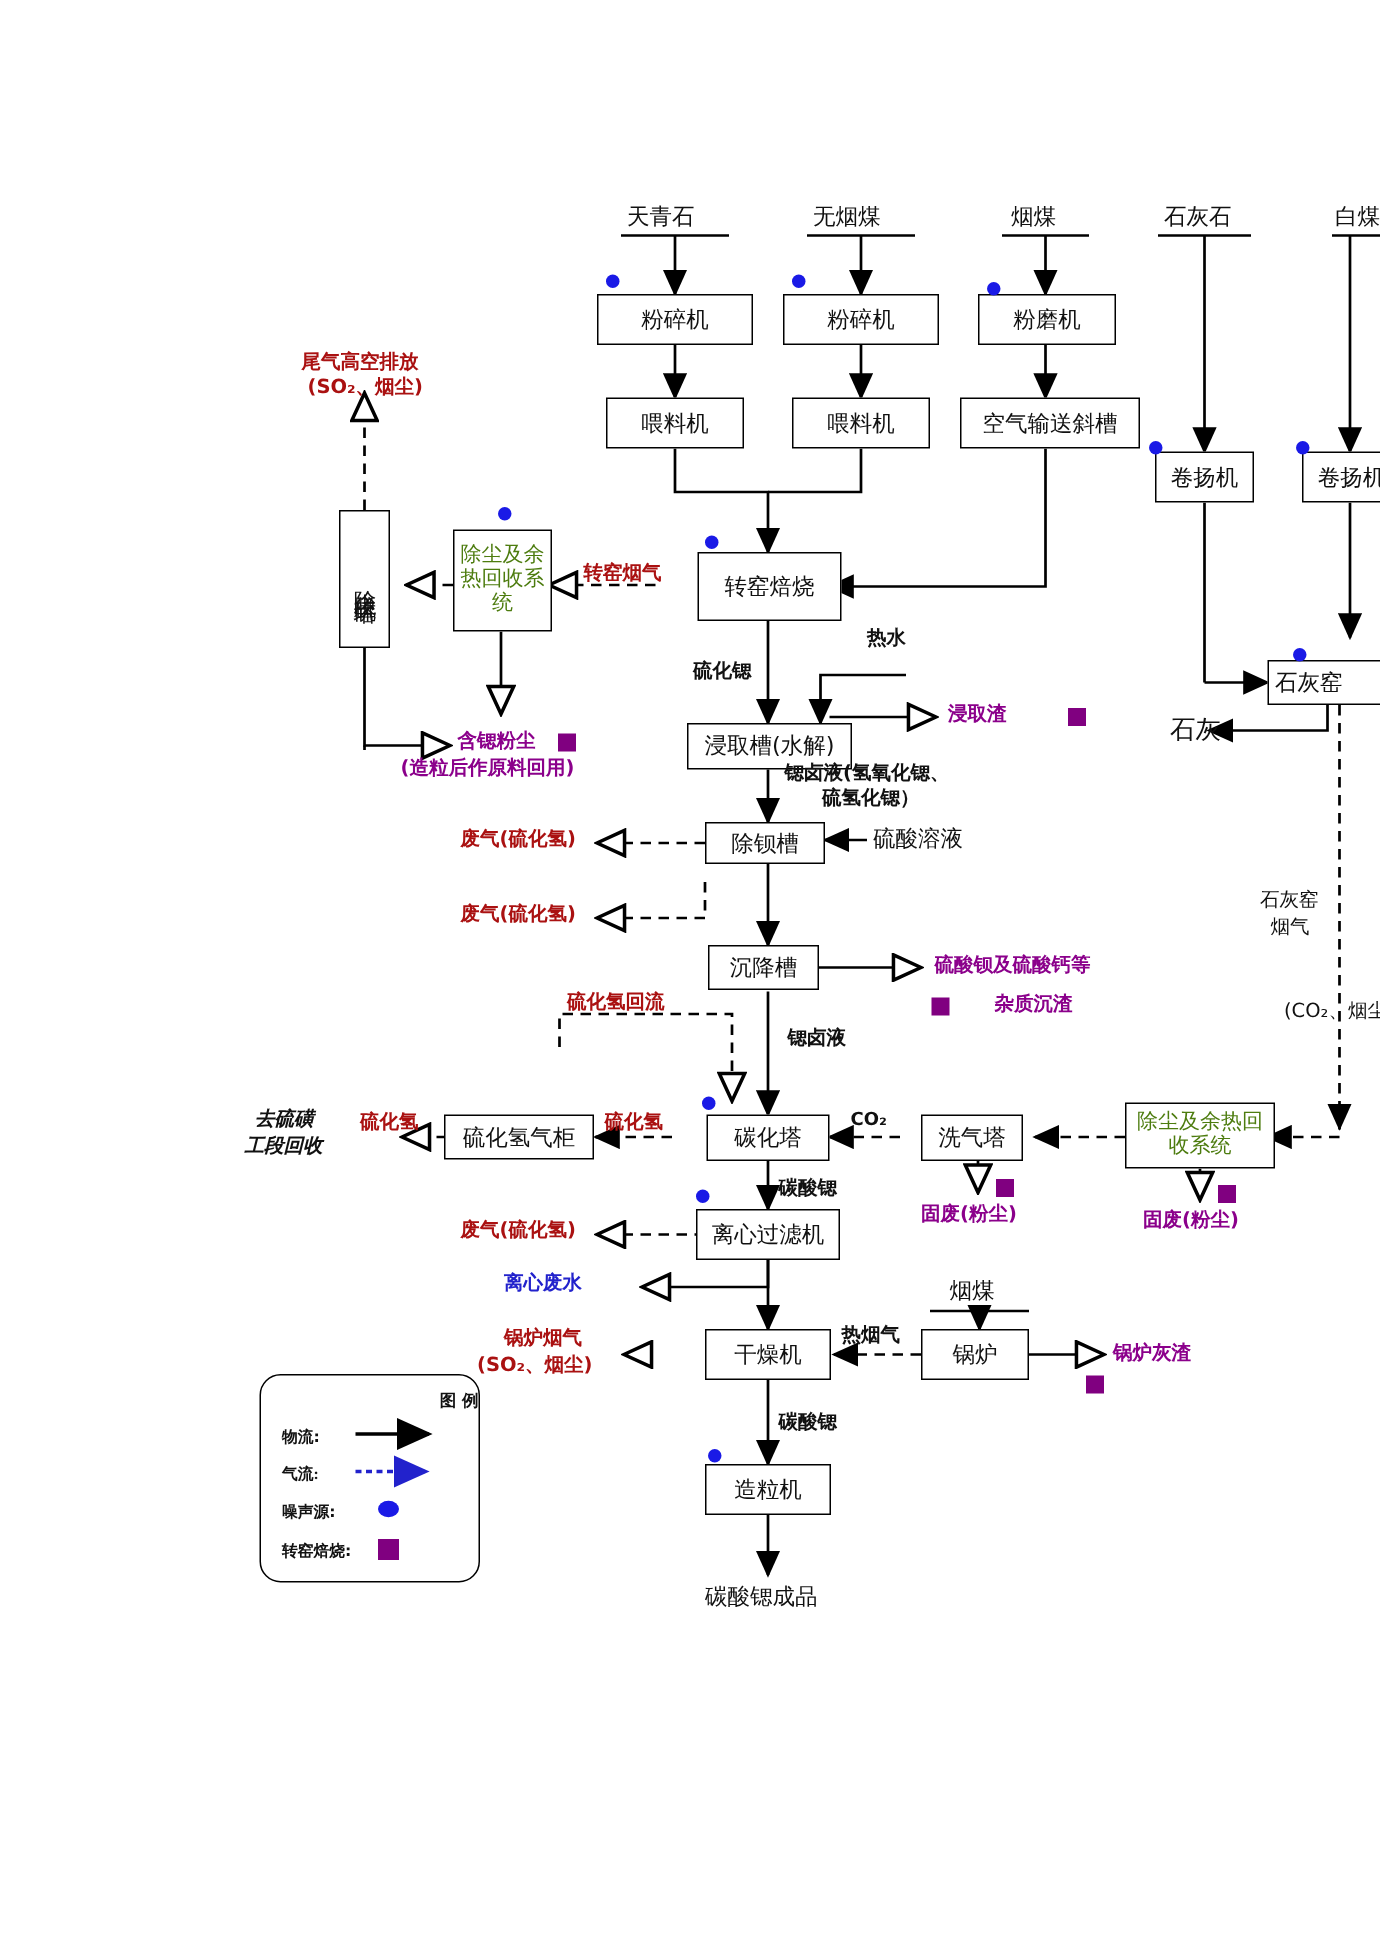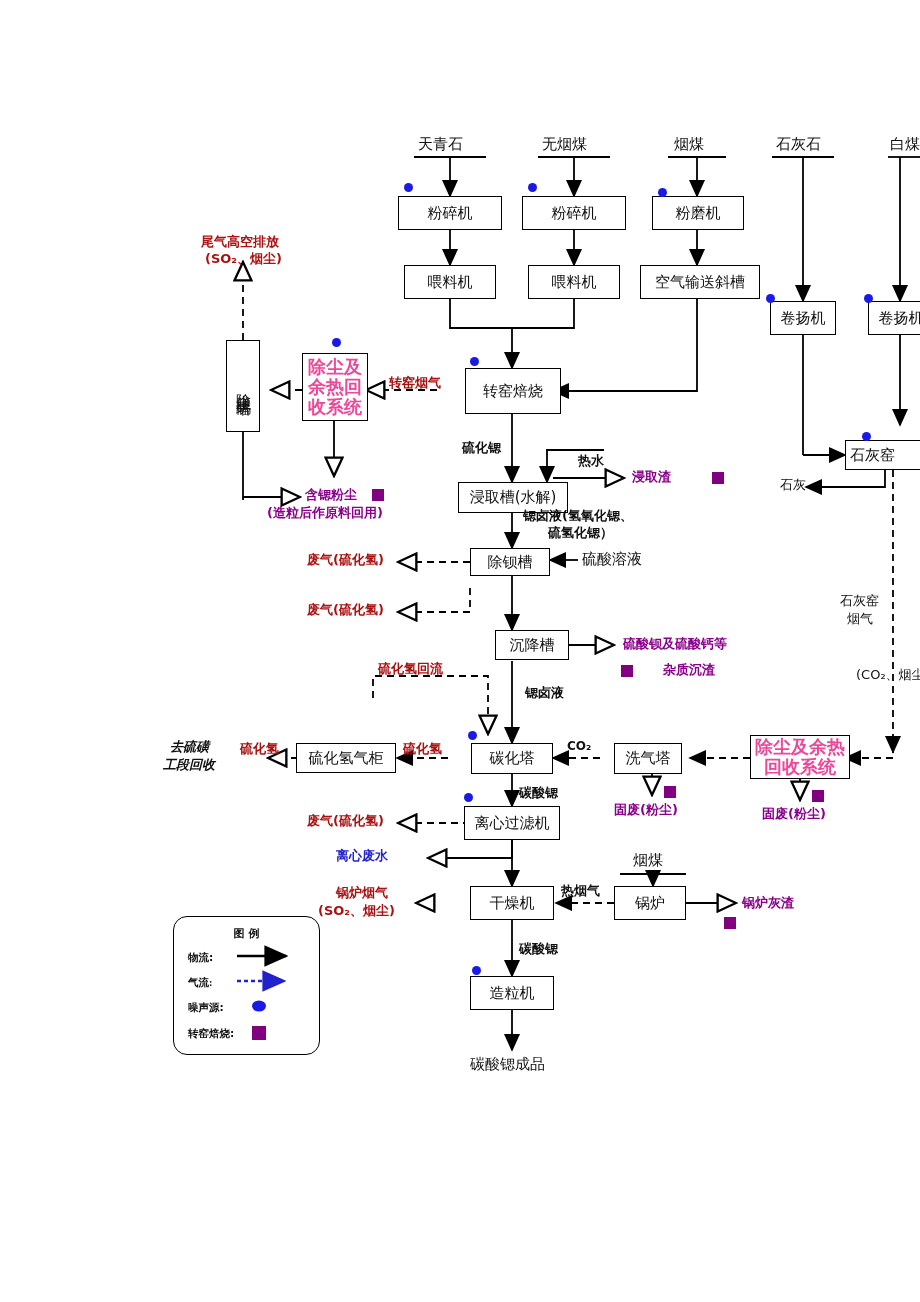--- a/index.html
+++ b/index.html
@@ -3,40 +3,40 @@
 <meta charset="utf-8">
 <style>
   html,body{margin:0;padding:0;background:#ffffff;}
   body{font-family:"DejaVu Sans","Liberation Sans",sans-serif;}
   #page{position:relative;width:920px;height:1302px;background:#fff;overflow:hidden;}
   #wires{position:absolute;left:0;top:0;width:920px;height:1302px;pointer-events:none;}
 
   .node{position:absolute;border:1.6px solid #000;background:#fff;display:flex;align-items:center;
         justify-content:center;text-align:center;font-size:15px;color:#111;line-height:1.12;
         font-family:"DejaVu Sans","Liberation Sans",sans-serif;box-sizing:border-box;}
-  .node.blue{color:#ec4899;font-weight:bold;font-size:18px;}
+  .node.blue{color:#4d7c0f;font-weight:normal;font-size:14px;}
   .node.vert{writing-mode:vertical-rl;text-orientation:upright;letter-spacing:2px;font-size:15px;}
 
   .lbl{position:absolute;font-size:13px;color:#111;line-height:1.15;white-space:nowrap;
        font-family:"DejaVu Sans","Liberation Sans",sans-serif;}
   .lbl.b{font-weight:bold;}
   .lbl.red{color:#aa1111;font-weight:bold;}
   .lbl.purple{color:#8B008B;font-weight:bold;}
   .lbl.blueink{color:#2222cc;font-weight:bold;}
   .lbl.ital{font-style:italic;font-weight:bold;}
   .lbl.ctr{text-align:center;}
   .lbl.inputhdr{font-size:15px;font-weight:normal;color:#111;}
 
   .noise{position:absolute;width:9px;height:9px;border-radius:50%;background:#1a1ae6;}
   .swaste{position:absolute;width:12px;height:12px;background:#800080;}
 
   .caption{position:absolute;font-size:17px;font-weight:bold;color:#000;letter-spacing:1px;}
 
   .legend{position:absolute;border:1.6px solid #000;border-radius:14px;background:#fff;}
-  .legend .ltitle{position:absolute;width:100%;text-align:center;font-size:11px;font-weight:bold;color:#111;}
+  .legend .ltitle{position:absolute;width:100%;text-align:right;font-size:11px;font-weight:bold;color:#111;}
   .legend .lrow{position:absolute;font-size:10.5px;font-weight:bold;color:#111;}
 </style>
 </head>
 <body>
 
 <div id="page">
 
   <svg id="wires" viewBox="0 0 920 1302">
     <defs>
       <marker id="ar" markerWidth="10" markerHeight="9" refX="9" refY="4.5" orient="auto">
@@ -185,21 +185,21 @@
 
   <div class="node vert" style="left:226px;top:340px;width:34px;height:92px;">除尘脱硫塔</div>
   <div class="node blue" style="left:302px;top:353px;width:66px;height:68px;padding:3px;">除尘及余热回收系统</div>
 
   <div class="node" style="left:770px;top:301px;width:66px;height:34px;">卷扬机</div>
   <div class="node" style="left:868px;top:301px;width:66px;height:34px;">卷扬机</div>
   <div class="node" style="left:845px;top:440px;width:86px;height:30px;justify-content:flex-start;padding-left:4px;">石灰窑</div>
 
   <div class="node" style="left:458px;top:482px;width:110px;height:31px;">浸取槽(水解)</div>
   <div class="node" style="left:470px;top:548px;width:80px;height:28px;">除钡槽</div>
-  <div class="node" style="left:472px;top:630px;width:74px;height:30px;margin-left:23px;">沉降槽</div>
+  <div class="node" style="left:472px;top:630px;width:74px;height:30px;">沉降槽</div>
 
   <div class="node" style="left:296px;top:743px;width:100px;height:30px;">硫化氢气柜</div>
   <div class="node" style="left:471px;top:743px;width:82px;height:31px;">碳化塔</div>
   <div class="node" style="left:614px;top:743px;width:68px;height:31px;">洗气塔</div>
   <div class="node blue" style="left:750px;top:735px;width:100px;height:44px;padding:3px;">除尘及余热回收系统</div>
 
   <div class="node" style="left:464px;top:806px;width:96px;height:34px;">离心过滤机</div>
 
   <div class="node" style="left:470px;top:886px;width:84px;height:34px;">干燥机</div>
   <div class="node" style="left:614px;top:886px;width:72px;height:34px;">锅炉</div>
@@ -219,30 +219,30 @@
 
   <div class="swaste" style="left:372px;top:489px;"></div>
   <div class="swaste" style="left:712px;top:472px;"></div>
   <div class="swaste" style="left:621px;top:665px;"></div>
   <div class="swaste" style="left:664px;top:786px;"></div>
   <div class="swaste" style="left:812px;top:790px;"></div>
   <div class="swaste" style="left:724px;top:917px;"></div>
 
   <div class="lbl red b" style="left:389px;top:376px;">转窑烟气</div>
   <div class="lbl b" style="left:462px;top:441px;">硫化锶</div>
-  <div class="lbl b" style="left:578px;top:454px;">热水</div>
+  <div class="lbl b" style="left:578px;top:419px;">热水</div>
   <div class="lbl b" style="left:523px;top:509px;">锶卤液(氢氧化锶、</div>
   <div class="lbl b" style="left:548px;top:526px;">硫氢化锶）</div>
   <div class="lbl" style="left:582px;top:551px;font-size:15px;">硫酸溶液</div>
   <div class="lbl b" style="left:525px;top:686px;">锶卤液</div>
   <div class="lbl b" style="left:519px;top:786px;">碳酸锶</div>
   <div class="lbl b" style="left:519px;top:942px;">碳酸锶</div>
   <div class="lbl b" style="left:567px;top:740px;font-size:12px;">CO₂</div>
   <div class="lbl b" style="left:561px;top:884px;">热烟气</div>
-  <div class="lbl" style="left:780px;top:478px;font-size:13px;">石灰</div>
+  <div class="lbl" style="left:780px;top:478px;font-size:17px;">石灰</div>
   <div class="lbl red b" style="left:378px;top:662px;">硫化氢回流</div>
   <div class="lbl red b" style="left:403px;top:742px;">硫化氢</div>
   <div class="lbl red b" style="left:240px;top:742px;">硫化氢</div>
   <div class="lbl ctr" style="left:840px;top:594px;font-size:13px;">石灰窑</div>
   <div class="lbl ctr" style="left:847px;top:612px;font-size:13px;">烟气</div>
   <div class="lbl ctr" style="left:832px;top:668px;font-size:13px;margin-left:24px;">(CO₂、烟尘)</div>
   <div class="lbl" style="left:470px;top:1056px;font-size:15px;">碳酸锶成品</div>
 
   <div class="lbl inputhdr" style="left:633px;top:852px;">烟煤</div>
 

